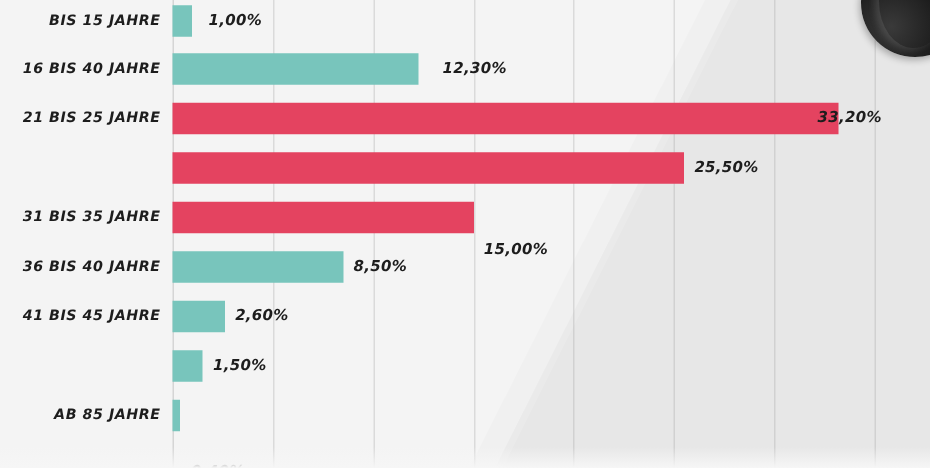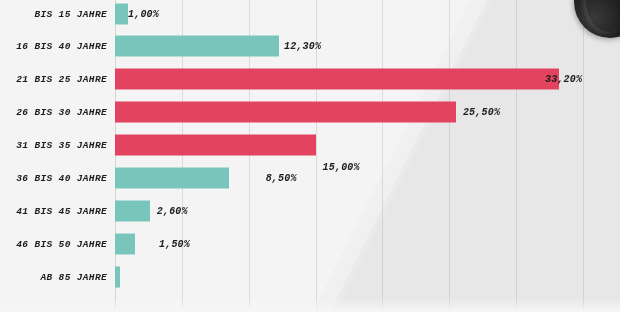--- a/index.html
+++ b/index.html
@@ -89,21 +89,20 @@
     background: rgba(170,170,170,.42);
   }
 
   
   .rows {
     position: absolute;
     left: 0;
     top: 0;
     width: 536px;
     height: 312px;
-    font-family: Liberation Mono, monospace;
   }
   .row {
     position: absolute;
     left: 0;
     width: 620px;
     height: 28px;
     display: block;
   }
   .row-label {
     position: absolute;
@@ -157,56 +156,54 @@
       <div class="gl" style="left: 382.4px;"></div>
       <div class="gl" style="left: 449.25px;"></div>
       <div class="gl" style="left: 516.1px;"></div>
       <div class="gl" style="left: 582.95px;"></div>
     </div>
 
   <div class="rows" id="rows">
       <div class="row" style="top: -0.5px;">
         <div class="row-label">BIS 15 JAHRE</div>
         <div class="bar teal" style="width: 13.37px;"></div>
-        <div class="bar-value" style="left: 128px;">1,00%</div>
+        <div class="bar-value" style="left: 139px;">1,00%</div>
       </div>
       <div class="row" style="top: 32.4px;">
         <div class="row-label">16 BIS 40 JAHRE</div>
         <div class="bar teal" style="width: 164.451px;"></div>
-        <div class="bar-value" style="left: 284px;">12,30%</div>
+        <div class="bar-value" style="left: 295px;">12,30%</div>
       </div>
       <div class="row" style="top: 65.3px;">
         <div class="row-label">21 BIS 25 JAHRE</div>
         <div class="bar pink" style="width: 443.884px;"></div>
         <div class="bar-value" style="left: 545px;">33,20%</div>
       </div>
       <div class="row" style="top: 98.2px;">
-        <div class="row-label">26 BIS 30 JAHRE</div>
         <div class="bar pink" style="width: 340.935px;"></div>
         <div class="bar-value" style="left: 462.935px;">25,50%</div>
       </div>
       <div class="row" style="top: 131.1px;">
         <div class="row-label">31 BIS 35 JAHRE</div>
         <div class="bar pink" style="width: 200.55px;"></div>
         <div class="bar-value" style="left: 322.55px; margin-top: 22px;">15,00%</div>
       </div>
       <div class="row" style="top: 164px;">
         <div class="row-label">36 BIS 40 JAHRE</div>
         <div class="bar teal" style="width: 113.645px;"></div>
-        <div class="bar-value" style="left: 235.645px; margin-left: 30px;">8,50%</div>
+        <div class="bar-value" style="left: 235.645px;">8,50%</div>
       </div>
       <div class="row" style="top: 196.9px;">
         <div class="row-label">41 BIS 45 JAHRE</div>
         <div class="bar teal" style="width: 34.762px;"></div>
         <div class="bar-value" style="left: 156.762px; text-align: right;">2,60%</div>
       </div>
       <div class="row" style="top: 229.8px;">
-        <div class="row-label">46 BIS 50 JAHRE</div>
         <div class="bar teal" style="width: 20.055px;"></div>
-        <div class="bar-value" style="left: 159px;">1,50%</div>
+        <div class="bar-value" style="left: 142px;">1,50%</div>
       </div>
       <div class="row" style="top: 262.7px;">
         <div class="row-label">AB 85 JAHRE</div>
         <div class="bar teal" style="width: 5.348px;"></div>
         <div class="bar-value" style="left: 127.348px; margin-top: 38px;">0,40%</div>
       </div>
     </div>
 
   <div class="bg-bottom-fade"></div>
 

